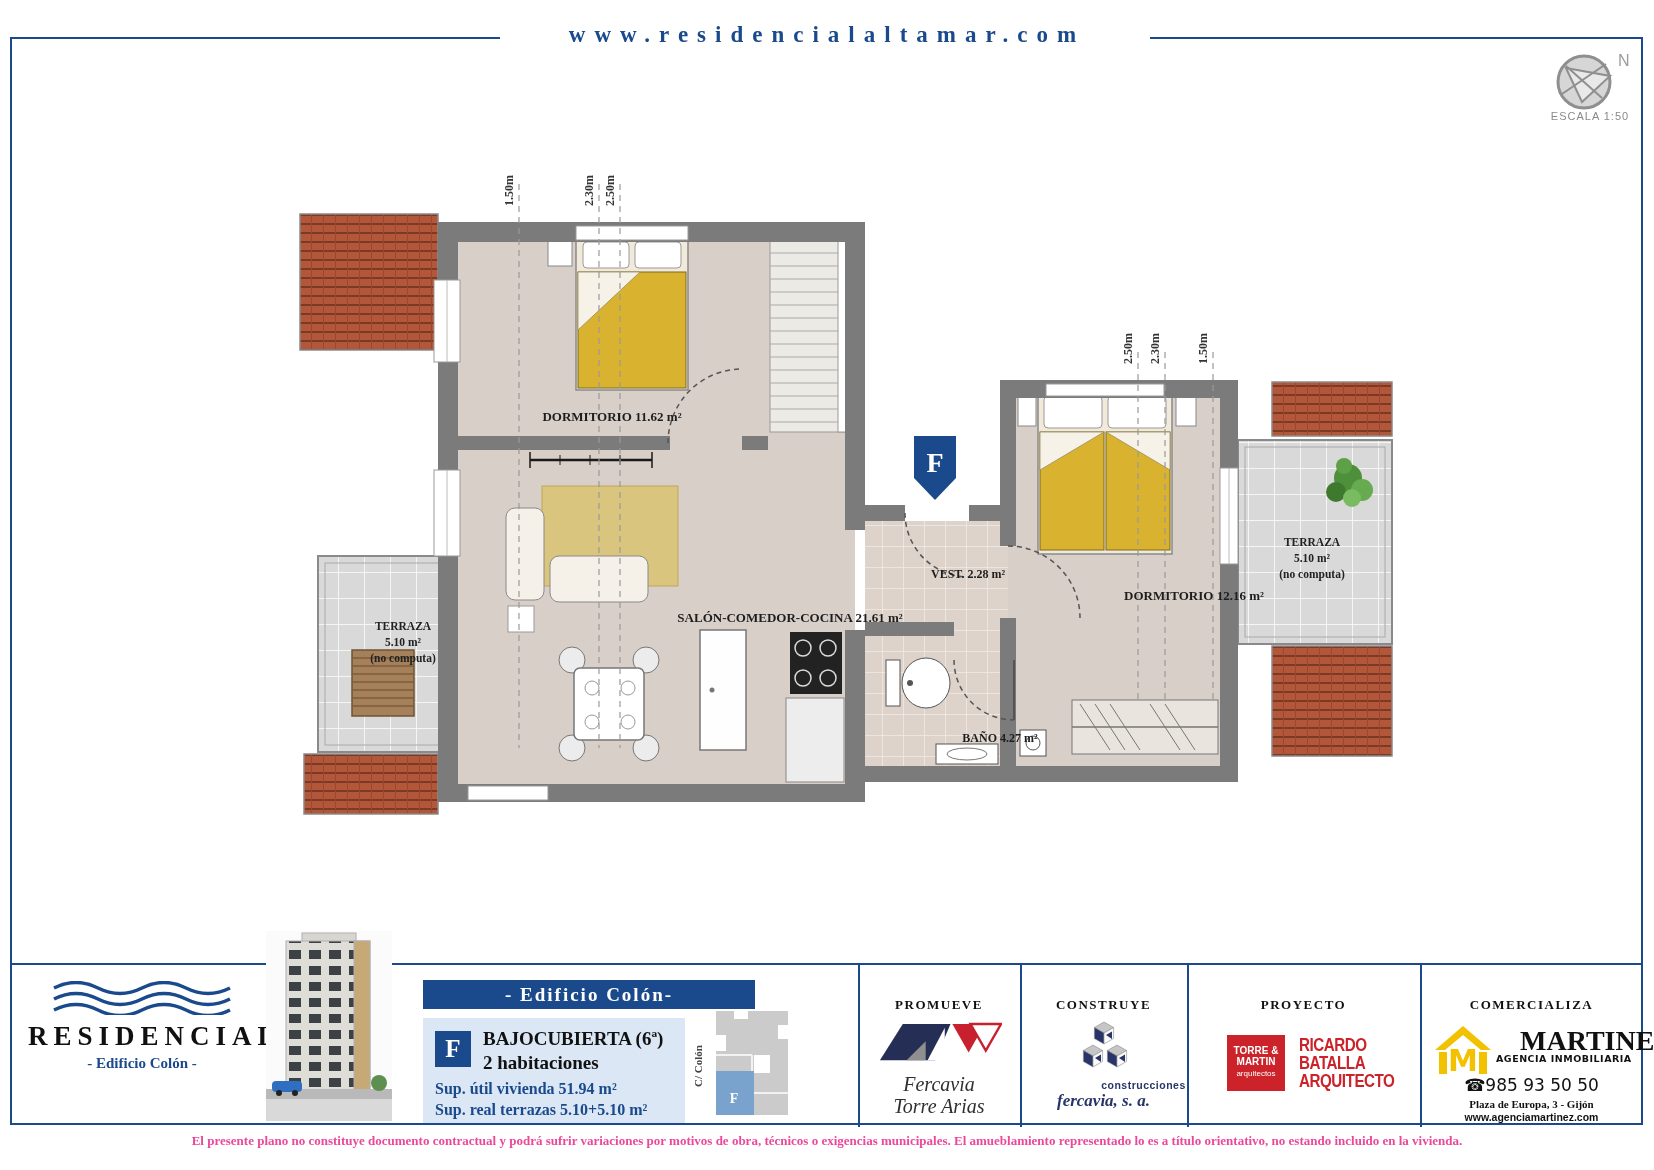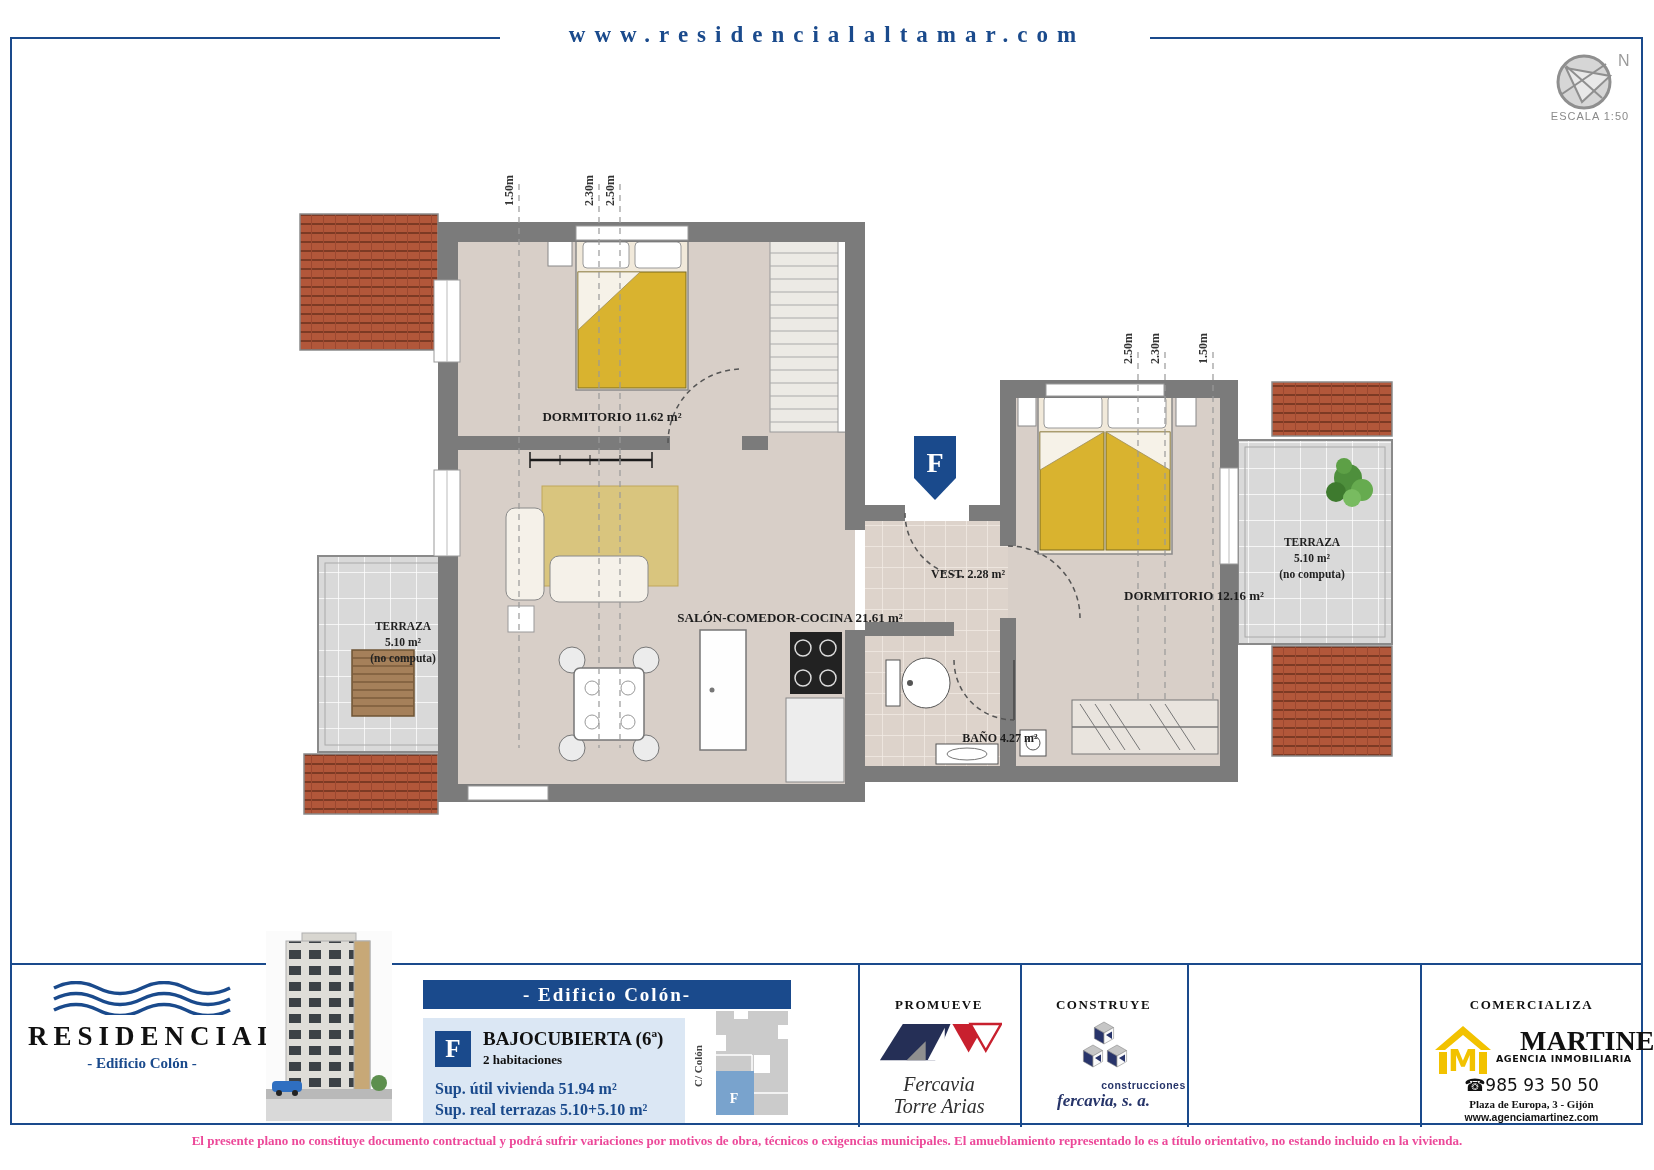--- a/index.html
+++ b/index.html
@@ -21,27 +21,27 @@
   #plan text.badge{font-size:28px;fill:#fff;text-anchor:middle;}
   
   #footer{position:absolute;left:10px;top:963px;width:1633px;height:162px;border-top:2px solid #1a4a8c;}
   .vsep{position:absolute;top:0;bottom:0;width:2px;background:#1a4a8c;}
   .col-title{position:absolute;width:100%;text-align:center;font-weight:bold;font-size:13px;
     letter-spacing:1.5px;color:#111;}
   #brand{position:absolute;left:18px;top:16px;width:228px;text-align:center;}
   #brand .name{font-family:"DejaVu Sans",sans-serif;font-weight:bold;font-size:43px;color:#101010;line-height:44px;}
   #brand .res{font-weight:bold;font-size:27px;letter-spacing:6px;color:#101010;margin-top:2px;}
   #brand .edif{font-weight:bold;font-size:15px;color:#1a4a8c;margin-top:3px;}
-  #unit-bar{position:absolute;left:413px;top:15px;width:368px;height:29px;background:#1a4a8c;
+  #unit-bar{position:absolute;left:413px;top:15px;width:332px;height:29px;background:#1a4a8c;
     color:#fff;font-weight:bold;font-size:19px;text-align:center;line-height:29px;letter-spacing:2px;}
   #unit-box{position:absolute;left:413px;top:53px;width:262px;height:105px;background:#dbe7f4;}
   #unit-box .fsq{position:absolute;left:12px;top:13px;width:36px;height:36px;background:#1a4a8c;
     color:#fff;font-weight:bold;font-size:25px;text-align:center;line-height:36px;}
   #unit-box .l1{position:absolute;left:60px;top:10px;font-weight:bold;font-size:19px;color:#111;}
-  #unit-box .l2{position:absolute;left:60px;top:34px;font-weight:bold;font-size:13px;color:#111;}
+  #unit-box .l2{position:absolute;left:60px;top:34px;font-weight:bold;font-size:19px;color:#111;}
   #unit-box .a1{position:absolute;left:12px;top:62px;font-weight:bold;font-size:16px;color:#1a4a8c;}
   #unit-box .a2{position:absolute;left:12px;top:83px;font-weight:bold;font-size:16px;color:#1a4a8c;}
   .promo-name1{position:absolute;top:108px;width:100%;text-align:center;font-style:italic;font-size:20px;color:#2f2f2f;}
   .promo-name2{position:absolute;top:130px;width:100%;text-align:center;font-style:italic;font-size:20px;color:#2f2f2f;}
   .cons-1{position:absolute;top:114px;width:100%;text-align:center;font-family:"Liberation Sans",sans-serif;
     font-weight:bold;font-size:10.5px;color:#263469;letter-spacing:.5px;padding-left:40px;}
   .cons-2{position:absolute;top:126px;width:100%;text-align:center;font-weight:bold;font-style:italic;
     font-size:17px;color:#263469;}
   #tm-box{position:absolute;left:40px;top:70px;width:58px;height:56px;background:#cc2229;color:#fff;
     text-align:center;font-family:"Liberation Sans",sans-serif;}
@@ -371,20 +371,33 @@
           <polygon points="45,37 54.6,31.5 54.6,42.5 45,48" fill="#fafafa"></polygon>
         </g>
         <polygon points="34,16 40,12.5 40,20" fill="#28346a"></polygon>
         <polygon points="23,39 29,35.5 29,43" fill="#28346a"></polygon>
         <polygon points="47,39 53,35.5 53,43" fill="#28346a"></polygon>
       </svg>
       <div class="cons-1">construcciones</div>
       <div class="cons-2">fercavia, s. a.</div>
     </div>
 
+    <div class="abs" style="left:1177px;top:0;width:233px;height:162px;">
+      <div class="col-title" style="top:32px;">PROYECTO</div>
+      <div id="tm-box">
+        <div class="t1">TORRE &amp;</div>
+        <div class="t2">MARTIN</div>
+        <div class="t3">arquitectos</div>
+      </div>
+      <div id="rb-text">
+        <div>RICARDO</div>
+        <div>BATALLA</div>
+        <div>ARQUITECTO</div>
+      </div>
+    </div>
 
     <div class="abs" style="left:1410px;top:0;width:223px;height:162px;">
       <div class="col-title" style="top:32px;">COMERCIALIZA</div>
       <svg class="abs" style="left:14px;top:60px;" width="58" height="50" viewBox="0 0 58 50">
         <polygon points="1,25 29,1 57,25 47,25 29,10 11,25" fill="#f2c200"></polygon>
         <rect x="5" y="27" width="8" height="22" fill="#f2c200"></rect>
         <rect x="45" y="27" width="8" height="22" fill="#f2c200"></rect>
         <text x="29" y="46" font-family="DejaVu Sans,sans-serif" font-weight="bold" font-size="30" fill="#f2c200" text-anchor="middle">M</text>
       </svg>
       <div class="abs" style="left:76px;top:64px;">

